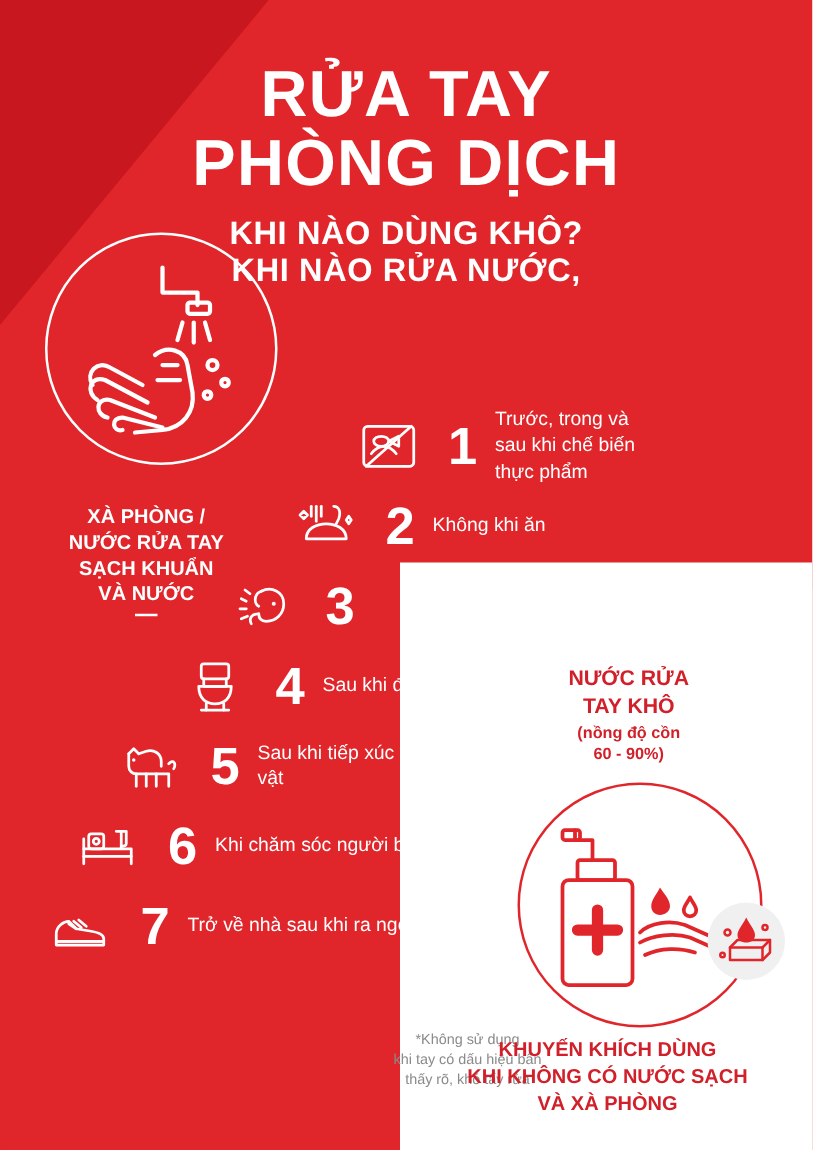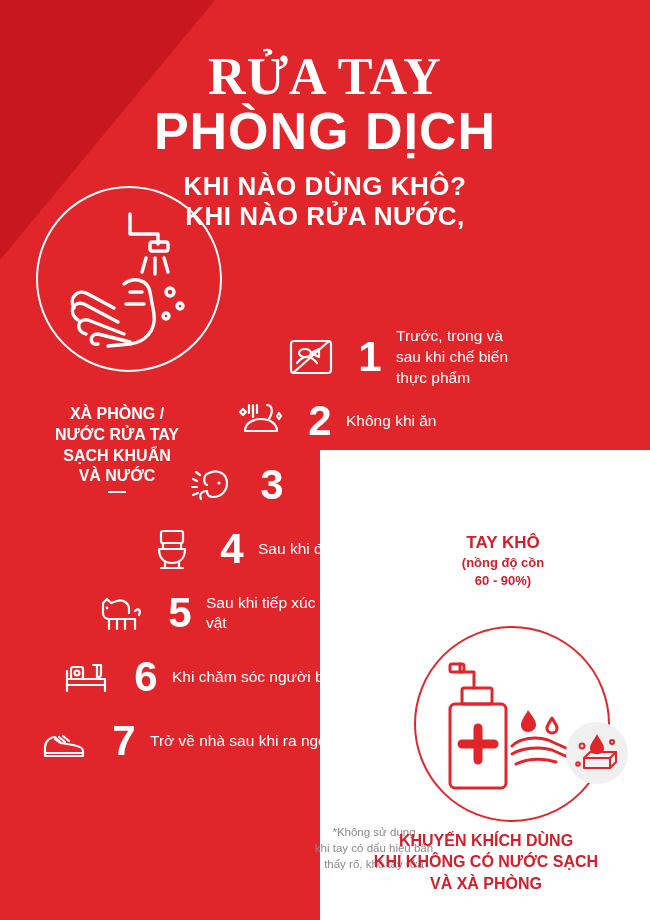--- a/index.html
+++ b/index.html
@@ -55,21 +55,21 @@
     width: 650px;
     text-align: center;
     color: #ffffff;
   }
   .title-1, .title-2 {
     font-weight: 800;
     letter-spacing: 1px;
     line-height: 0.95;
     text-transform: uppercase;
   }
-  .title-1 { font-size: 52px; font-family: Liberation Serif, serif; }
+  .title-1 { font-size: 52px; }
   .title-2 { font-size: 52px; margin-top: 6px; }
   .subtitle {
     margin-top: 14px;
     font-size: 26px;
     font-weight: 700;
     letter-spacing: 0.5px;
     line-height: 1.18;
     text-transform: uppercase;
   }
 
@@ -365,20 +365,21 @@
           <path d="M24 19 L30 24"></path>
         </svg>
       </div>
       <div class="step-num">7</div>
       <div class="step-text">Trở về nhà sau khi ra ngoài</div>
     </div>
 
   </div>
 
   <div class="right-label">
+    <div>NƯỚC RỬA</div>
     <div>TAY KHÔ</div>
     <div class="sub">(nồng độ cồn</div>
     <div class="sub">60 - 90%)</div>
   </div>
 
   <div class="circle-sanitizer">
     <svg width="192" height="192" viewBox="0 0 192 192" fill="none" stroke="#e0262b" stroke-width="3" stroke-linecap="round" stroke-linejoin="round">
 
       <rect x="34" y="76" width="56" height="84" rx="5"></rect>
       <rect x="46" y="60" width="30" height="16" rx="2"></rect>

